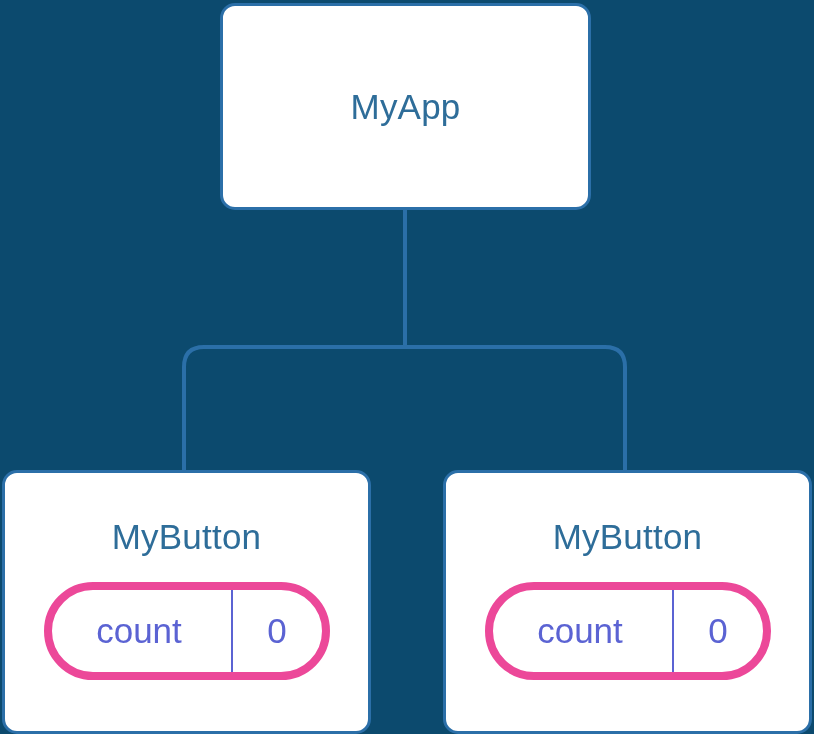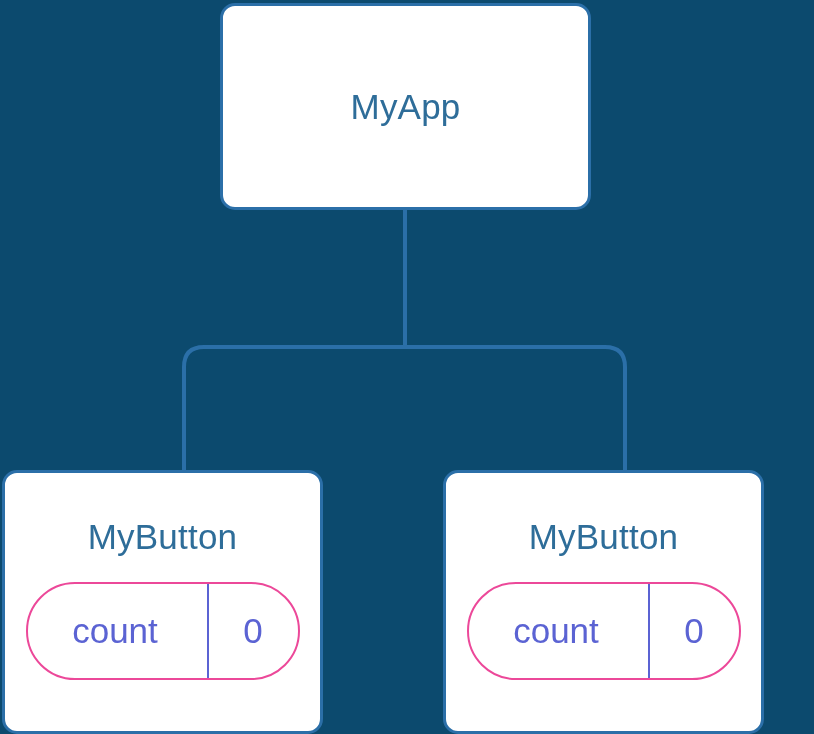--- a/index.html
+++ b/index.html
@@ -57,35 +57,35 @@
     left: 220px;
     top: 3px;
     width: 371px;
     height: 207px;
     justify-content: center;
   }
 
   
   .node-child {
     top: 470px;
-    width: 321px;
+    width: 369px;
     height: 264px;
     justify-content: flex-start;
     padding-top: 44px;
   }
   #node-child-0 { left: 2px; }
   #node-child-1 { left: 443px; }
 
   
   .state-capsule {
     margin-top: 25px;
     height: 98px;
     display: flex;
     align-items: stretch;
-    border: 2px solid #ec4899;
+    border: 8px solid #ec4899;
     border-radius: 49px;
     box-sizing: border-box;
     background: #ffffff;
     overflow: hidden;
   }
 
   .state-key,
   .state-val {
     display: flex;
     align-items: center;

